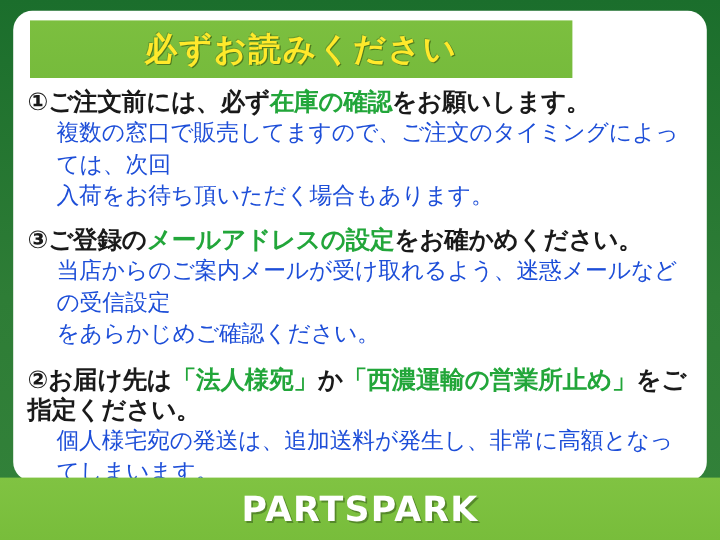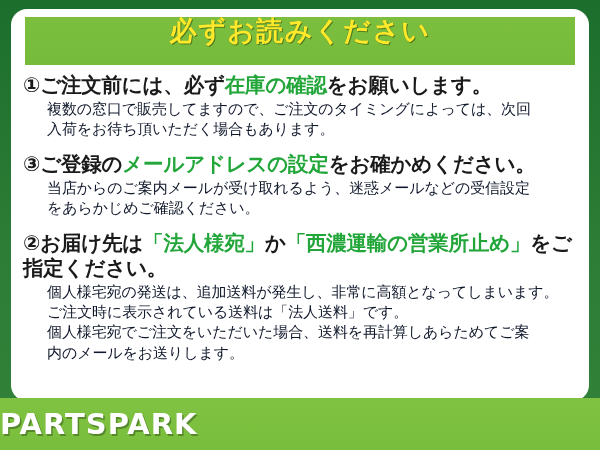--- a/index.html
+++ b/index.html
@@ -14,23 +14,23 @@
     box-sizing:border-box;
   }
   
   #card{
     position:absolute;left:11px;top:9px;width:578px;height:392px;
     background:#ffffff;border-radius:16px;box-sizing:border-box;
     overflow:hidden;
   }
   
   #banner{
-    position:absolute;left:14px;top:8px;width:550px;height:48px;
+    position:absolute;left:14px;top:8px;width:452px;height:48px;
     background:linear-gradient(180deg,#7cbf3f 0%,#76bb3c 100%);
-    display:flex;align-items:flex-start;justify-content:center;
+    display:flex;align-items:center;justify-content:center;
   }
   #banner-title{
     color:#ffe92b;
     font-size:27px;font-weight:bold;letter-spacing:1.5px;
     text-shadow:1px 1px 0 #4f7a1f, -0.5px -0.5px 0 rgba(90,130,35,.55);
     white-space:nowrap;line-height:1;
   }
   
   #content{
     position:absolute;left:0;top:58px;width:578px;
@@ -38,32 +38,32 @@
   }
   .section{margin-bottom:2px;}
   .sec-head{
     font-size:20.5px;font-weight:bold;color:#1a1a1a;
     line-height:1.22;white-space:nowrap;letter-spacing:-0.2px;
     margin:0 0 1px 0;padding-left:2px;
   }
   .sec-head.wrap{white-space:normal;}
   .hl{color:#22a63a;}
   .sec-body{
-    font-size:15px;color:#0f172a;line-height:1.36;
+    font-size:19px;color:#1d4ed8;line-height:1.36;
     margin:0 0 0 0;padding-left:26px;letter-spacing:-0.1px;
     white-space:pre-line;
   }
   #s1{margin-top:2px;}
   #s2{margin-top:12px;}
   #s3{margin-top:12px;}
   
   #footer{
     position:absolute;left:0;top:398px;width:600px;height:52px;
     background:linear-gradient(180deg,#80c342 0%,#78bd3b 100%);
-    display:flex;align-items:center;justify-content:flex-start;
+    display:flex;align-items:center;justify-content:center;
   }
   #brand{
     color:#ffffff;font-size:29px;font-weight:bold;letter-spacing:1px;
     text-shadow:1.5px 1.5px 0 rgba(40,70,20,.45);
     font-family:"DejaVu Sans","Liberation Sans",sans-serif;
     line-height:1;
   }
 </style>
 </head>
 <body>

